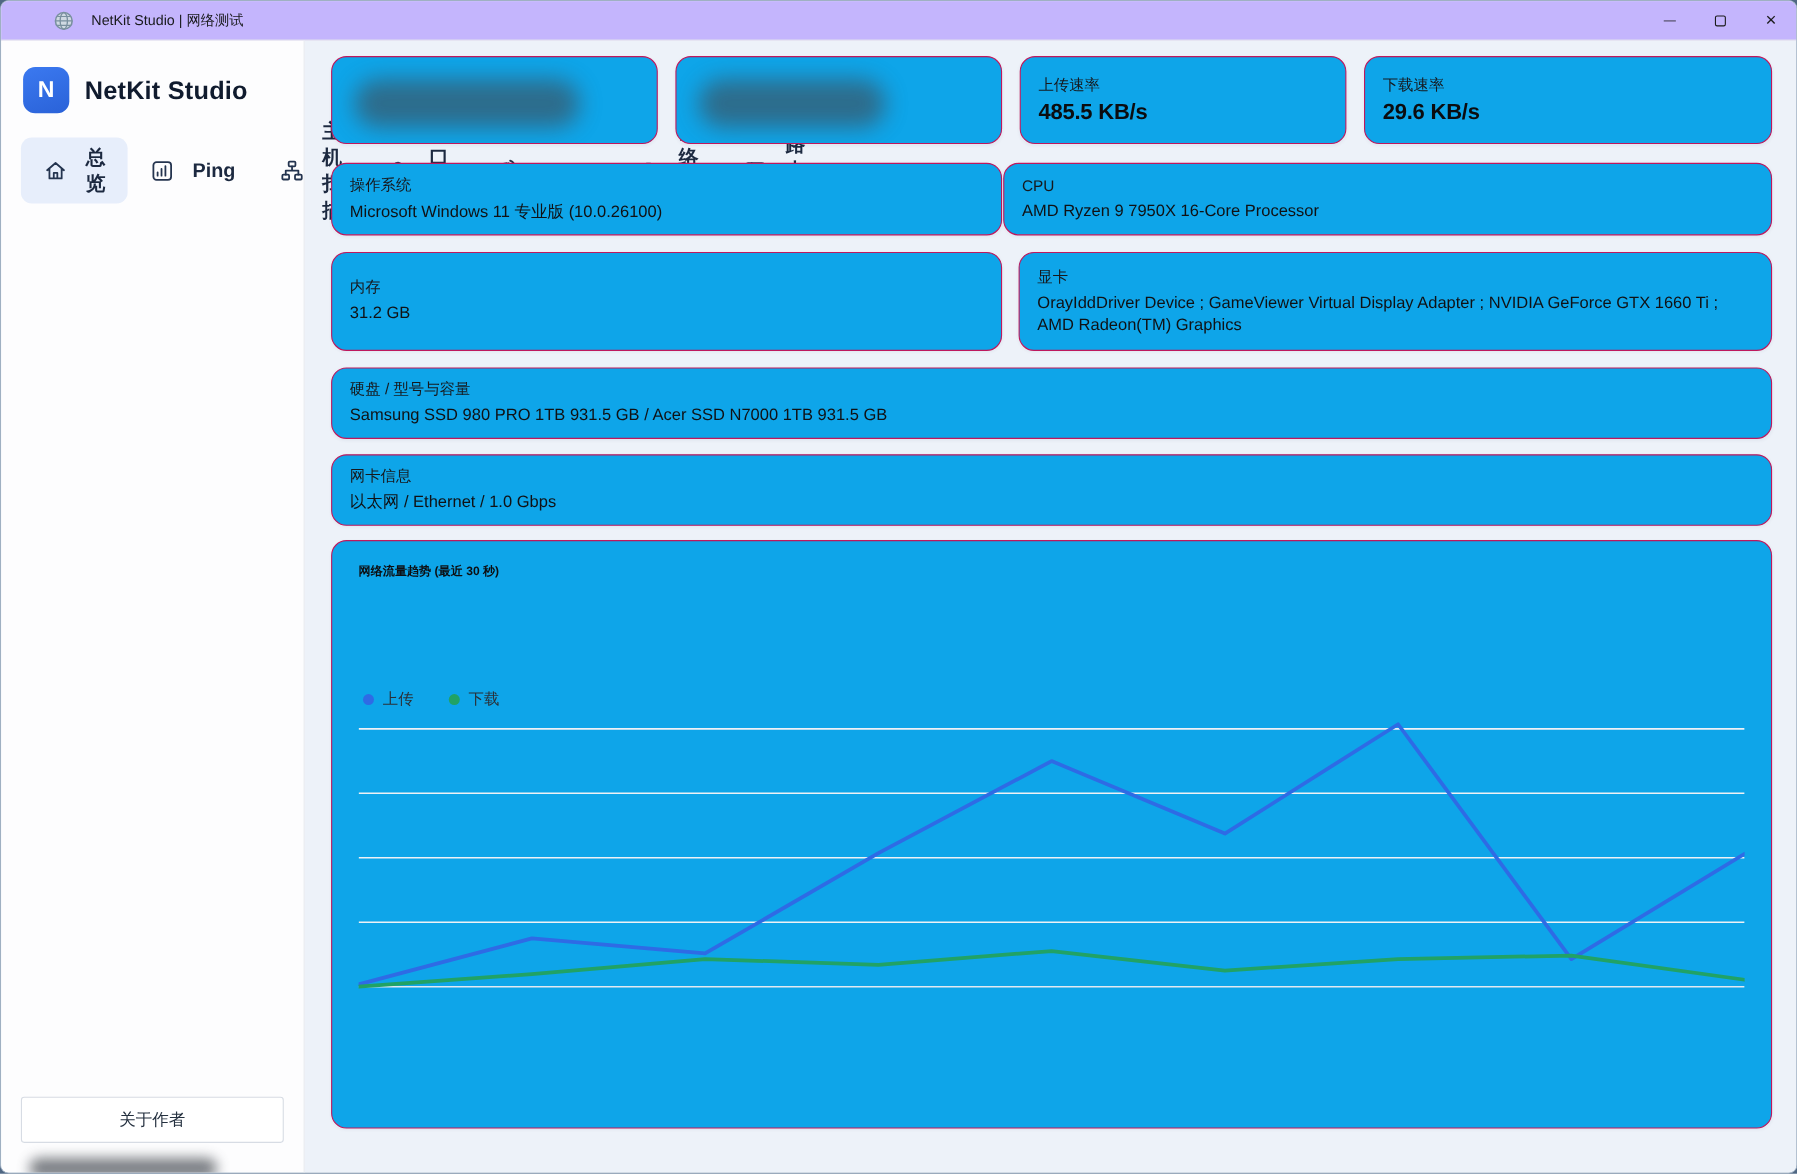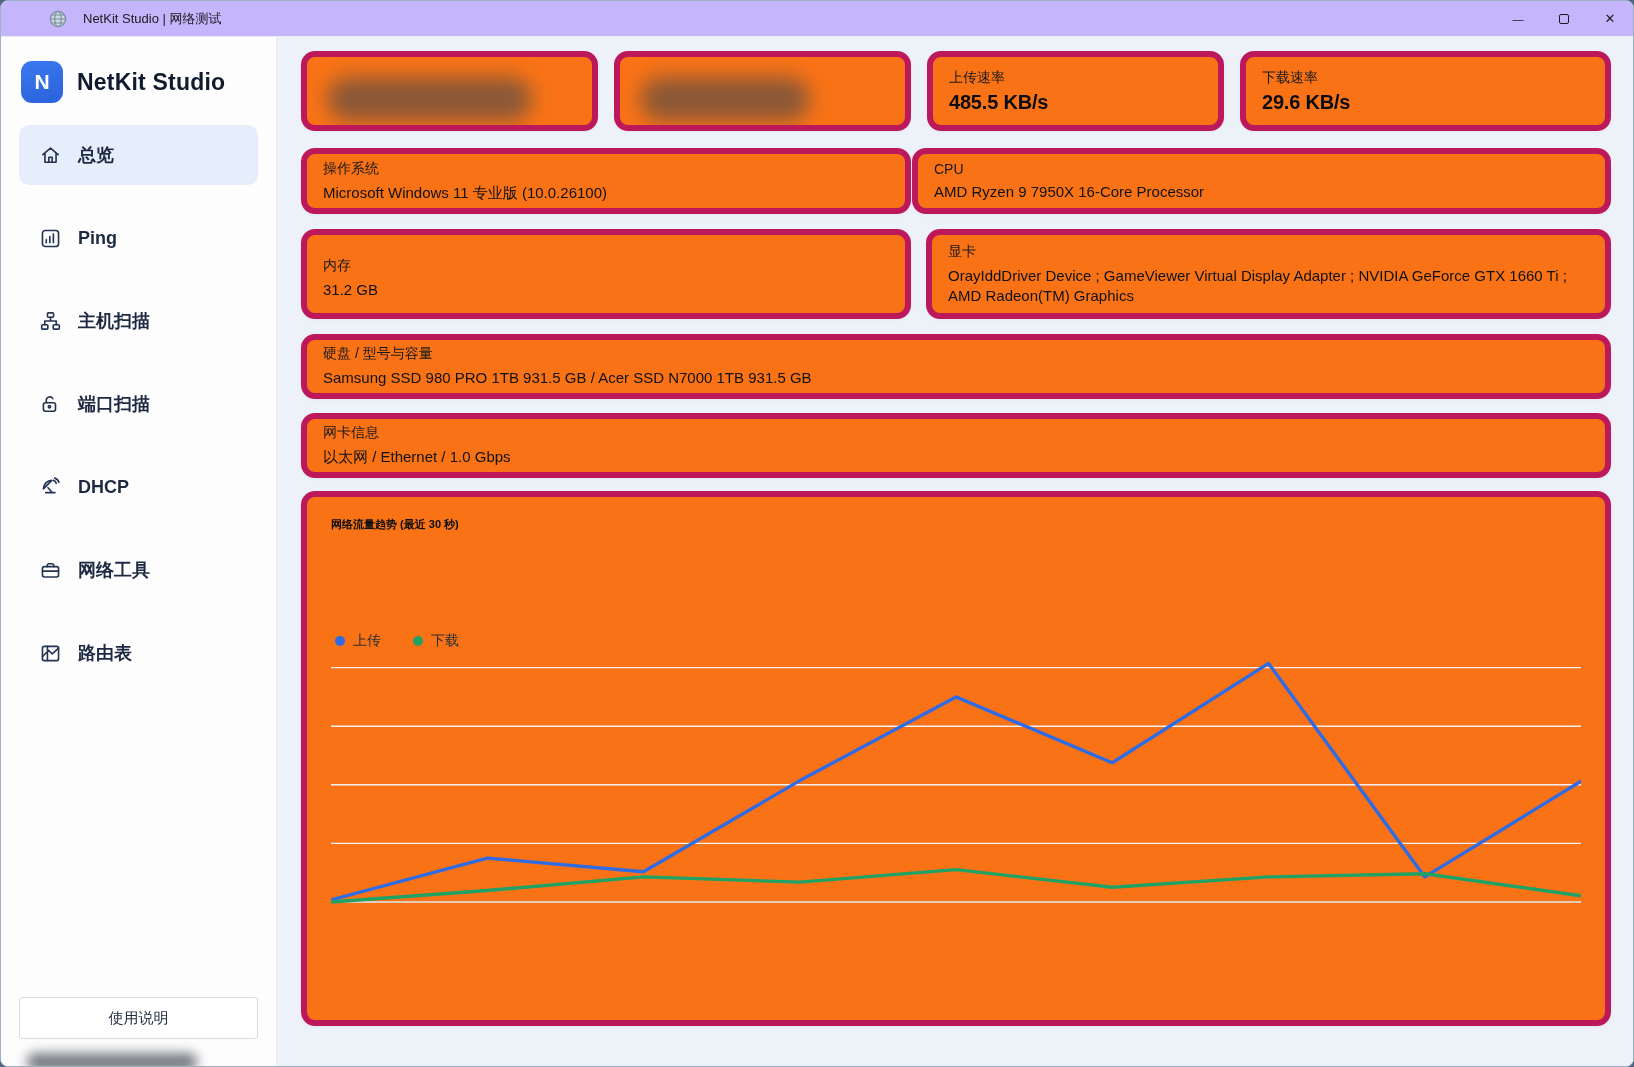--- a/index.html
+++ b/index.html
@@ -26,37 +26,37 @@
   .sidebar {
     width:276px; flex:0 0 276px; background:#fdfdfe; border-right:1px solid #e7eaef;
     display:flex; flex-direction:column; padding:0 18px; position:relative;
   }
   .brand { display:flex; align-items:center; gap:14px; margin:24px 2px 22px 2px; }
   .brand-logo {
     width:42px; height:42px; border-radius:11px; background:linear-gradient(160deg,#3b79f0,#2a62d8);
     color:#fff; font-weight:bold; font-size:21px; display:flex; align-items:center; justify-content:center;
   }
   .brand-name { font-size:23px; font-weight:bold; color:#101b2e; letter-spacing:.2px; }
-  .nav { display:flex; flex-direction:column; gap:23px; }
+  .nav { display:flex; flex-direction:row; gap:0; }
   .nav-item {
     height:60px; display:flex; align-items:center; gap:16px; padding:0 20px;
     border-radius:10px; color:#1c2940; font-size:18px; font-weight:600; cursor:default;
   }
   .nav-item.active { background:#e7eefb; }
   .nav-item svg { width:23px; height:23px; flex:0 0 auto; stroke:#24344f; fill:none; stroke-width:1.7; stroke-linecap:round; stroke-linejoin:round; }
   .side-footer { margin-top:auto; padding-bottom:27px; }
   .side-btn {
     height:42px; border:1px solid #d7dce4; background:#fff; border-radius:3px;
     display:flex; align-items:center; justify-content:center; font-size:15px; color:#24303f; margin-top:12px;
   }
   .side-redact { position:absolute; bottom:-5px; left:26px; width:170px; height:18px; background:#3f444b; filter:blur(6px); opacity:.7; border-radius:8px; }
   
   .main { flex:1; padding:14px 22px 6px 24px; overflow:hidden; background:#edf2f9; }
   .card {
-    background:#f97316; border-radius:14px; border:6px solid #be185d;
+    background:#0ea5e9; border-radius:14px; border:1px solid #be185d;
     box-shadow:0 1px 3px rgba(25,45,85,.05); position:relative; overflow:hidden;
     padding:12px 16px;
   }
   .row1 { display:grid; grid-template-columns:297px 297px 297px 1fr; gap:16px; height:80px; }
   .stat-card { display:flex; flex-direction:column; justify-content:center; }
   .stat-label { font-size:14px; color:#17181c; }
   .stat-value { font-size:20px; font-weight:bold; color:#0b0c0f; margin-top:4px; letter-spacing:-.2px; }
   .redact-blob { position:absolute; left:20px; top:20px; height:44px; background:#43474e; filter:blur(10px); opacity:.6; border-radius:22px; }
   .row2 { display:grid; grid-template-columns:610px 1fr; gap:1px; height:66px; margin-top:17px; }
   .row3 { display:grid; grid-template-columns:610px 1fr; gap:15px; height:90px; margin-top:15px; }
@@ -155,21 +155,21 @@
           <svg viewBox="0 0 24 24">
             <rect x="3.6" y="4.6" width="16.8" height="14.8" rx="2"></rect>
             <path d="M3.6 15.4 L10 8.6 L13.8 12.4 L20.4 6.4 M8.8 4.6 V19.4"></path>
           </svg>
           <span>路由表</span>
         </div>
       </div>
 
       <div class="side-footer">
         <div class="side-btn">
-          <span>使用说明</span>
+          <span>关于作者</span>
         </div>
       </div>
       <div class="side-redact"></div>
     </div>
 
     <div class="main">
 
       <div class="row1">
         <div class="card stat-card">
           <div class="redact-blob" style="width:205px;"></div>

